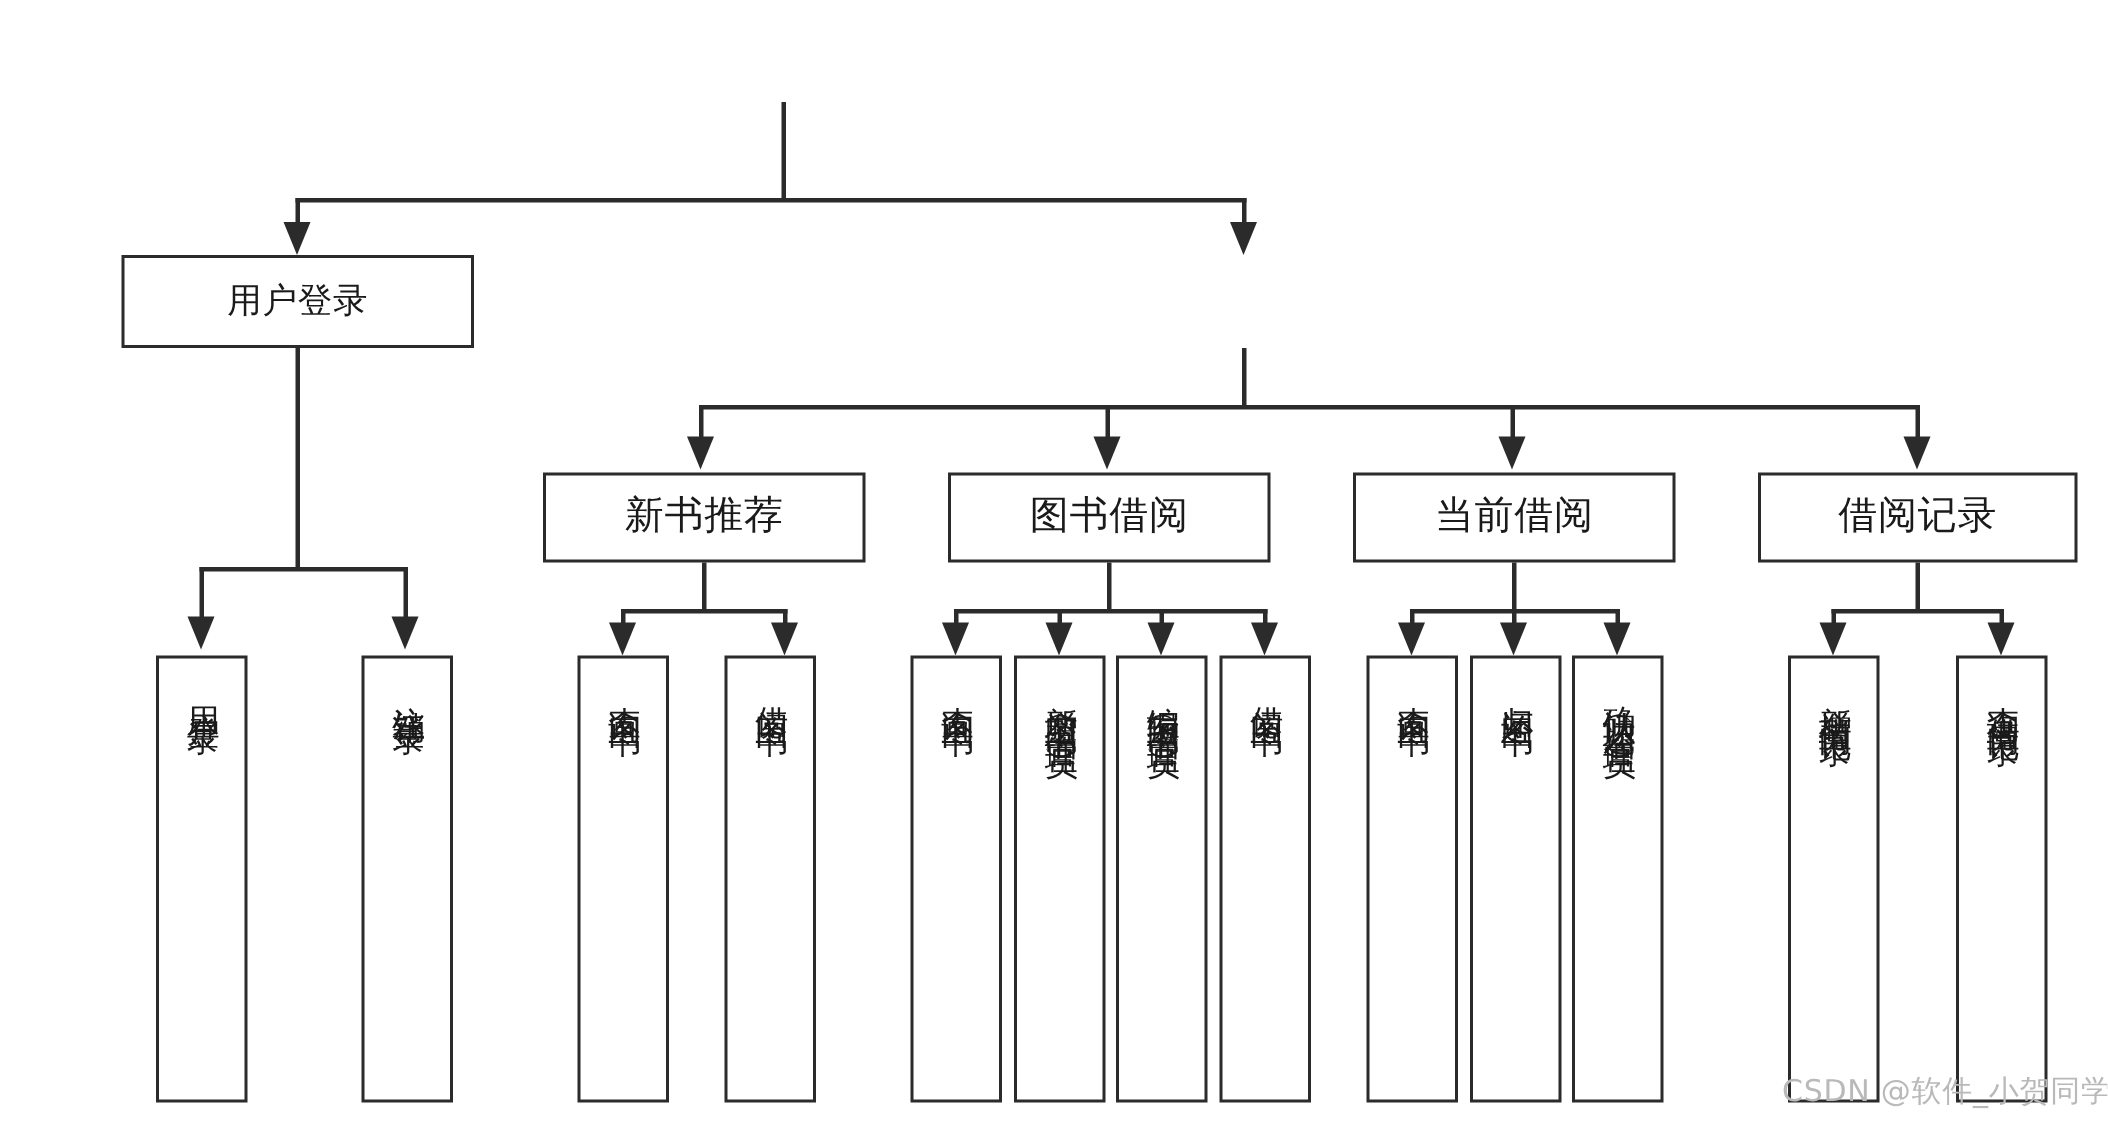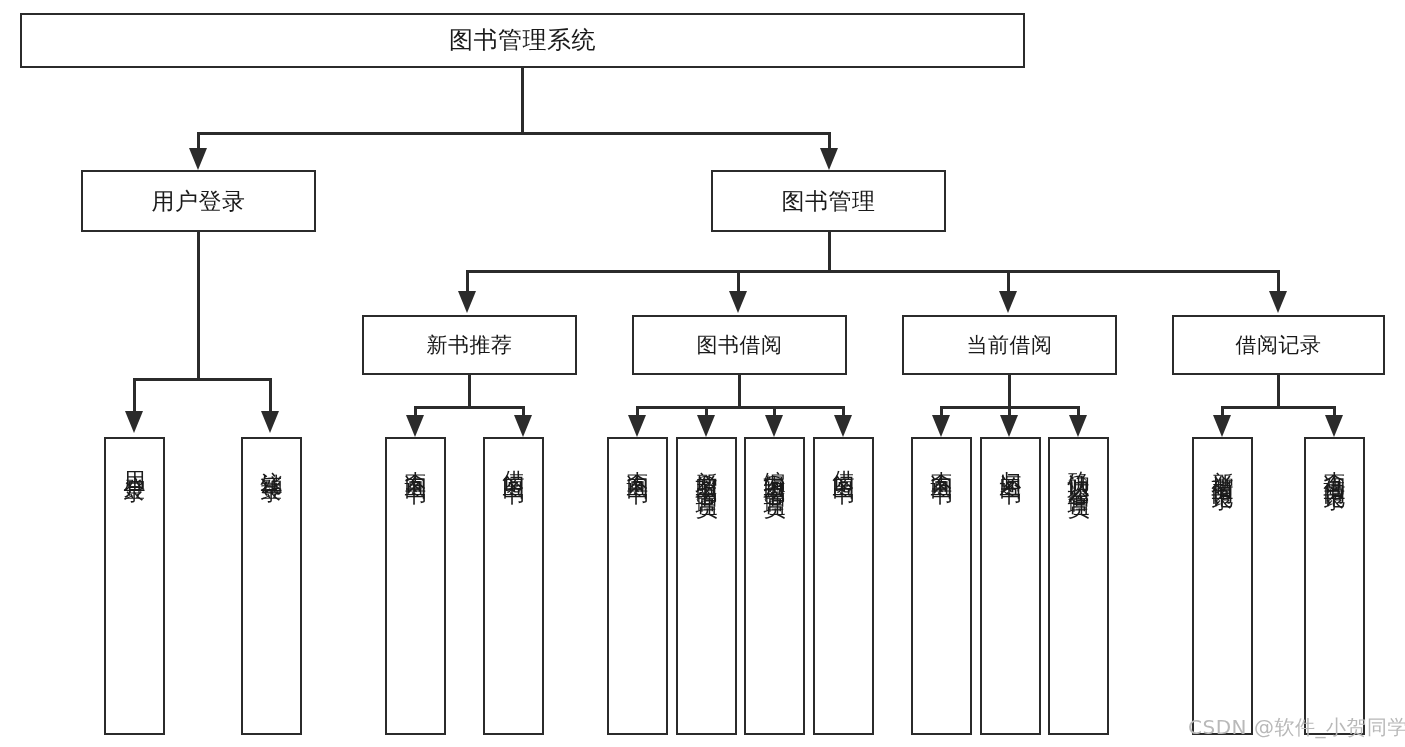--- a/index.html
+++ b/index.html
@@ -32,21 +32,21 @@
   .node-label {
     font-size: 23px;
     line-height: 1.15;
     letter-spacing: 0.5px;
     white-space: nowrap;
     color: #1a1a1a;
   }
   
   .node.root .node-label { font-size: 24px; }
   .node.lvl2 .node-label { font-size: 23px; }
-  .node.lvl3 .node-label { font-size: 21px; }
+  .node.lvl3 .node-label { font-size: 26px; }
 
   
   .node.leaf {
     align-items: flex-start;
     justify-content: center;
     padding-top: 14px;
   }
   .node.leaf .node-label {
     writing-mode: vertical-rl;
     text-orientation: upright;
@@ -82,41 +82,35 @@
     color: #b9b9b9;
     white-space: nowrap;
     letter-spacing: 0.5px;
   }
 </style>
 </head>
 <body>
 
 <div id="diagram-canvas">
 
-  <div class="node root" style="left:20px; top:13px; width:1005px; height:55px;">
-    <span class="node-label">图书管理系统</span>
-  </div>
 
   <div class="vline" style="left:521px; top:68px; width:3px; height:66px;"></div>
 
   <div class="hline" style="left:197px; top:132px; width:634px; height:3px;"></div>
 
   <div class="vline" style="left:197px; top:132px; width:3px; height:19px;"></div>
   <div class="arrow" style="left:189px; top:148px;"></div>
 
   <div class="vline" style="left:828px; top:132px; width:3px; height:19px;"></div>
   <div class="arrow" style="left:820px; top:148px;"></div>
 
   <div class="node lvl2" style="left:81px; top:170px; width:235px; height:62px;">
     <span class="node-label">用户登录</span>
   </div>
 
-  <div class="node lvl2" style="left:711px; top:170px; width:235px; height:62px;">
-    <span class="node-label">图书管理</span>
-  </div>
 
   <div class="vline" style="left:197px; top:232px; width:3px; height:148px;"></div>
   <div class="hline" style="left:133px; top:378px; width:139px; height:3px;"></div>
   <div class="vline" style="left:133px; top:378px; width:3px; height:35px;"></div>
   <div class="arrow" style="left:125px; top:411px;"></div>
   <div class="vline" style="left:269px; top:378px; width:3px; height:35px;"></div>
   <div class="arrow" style="left:261px; top:411px;"></div>
 
   <div class="node leaf" style="left:104px; top:437px; width:61px; height:298px;">
     <span class="node-label">用户登录</span>

